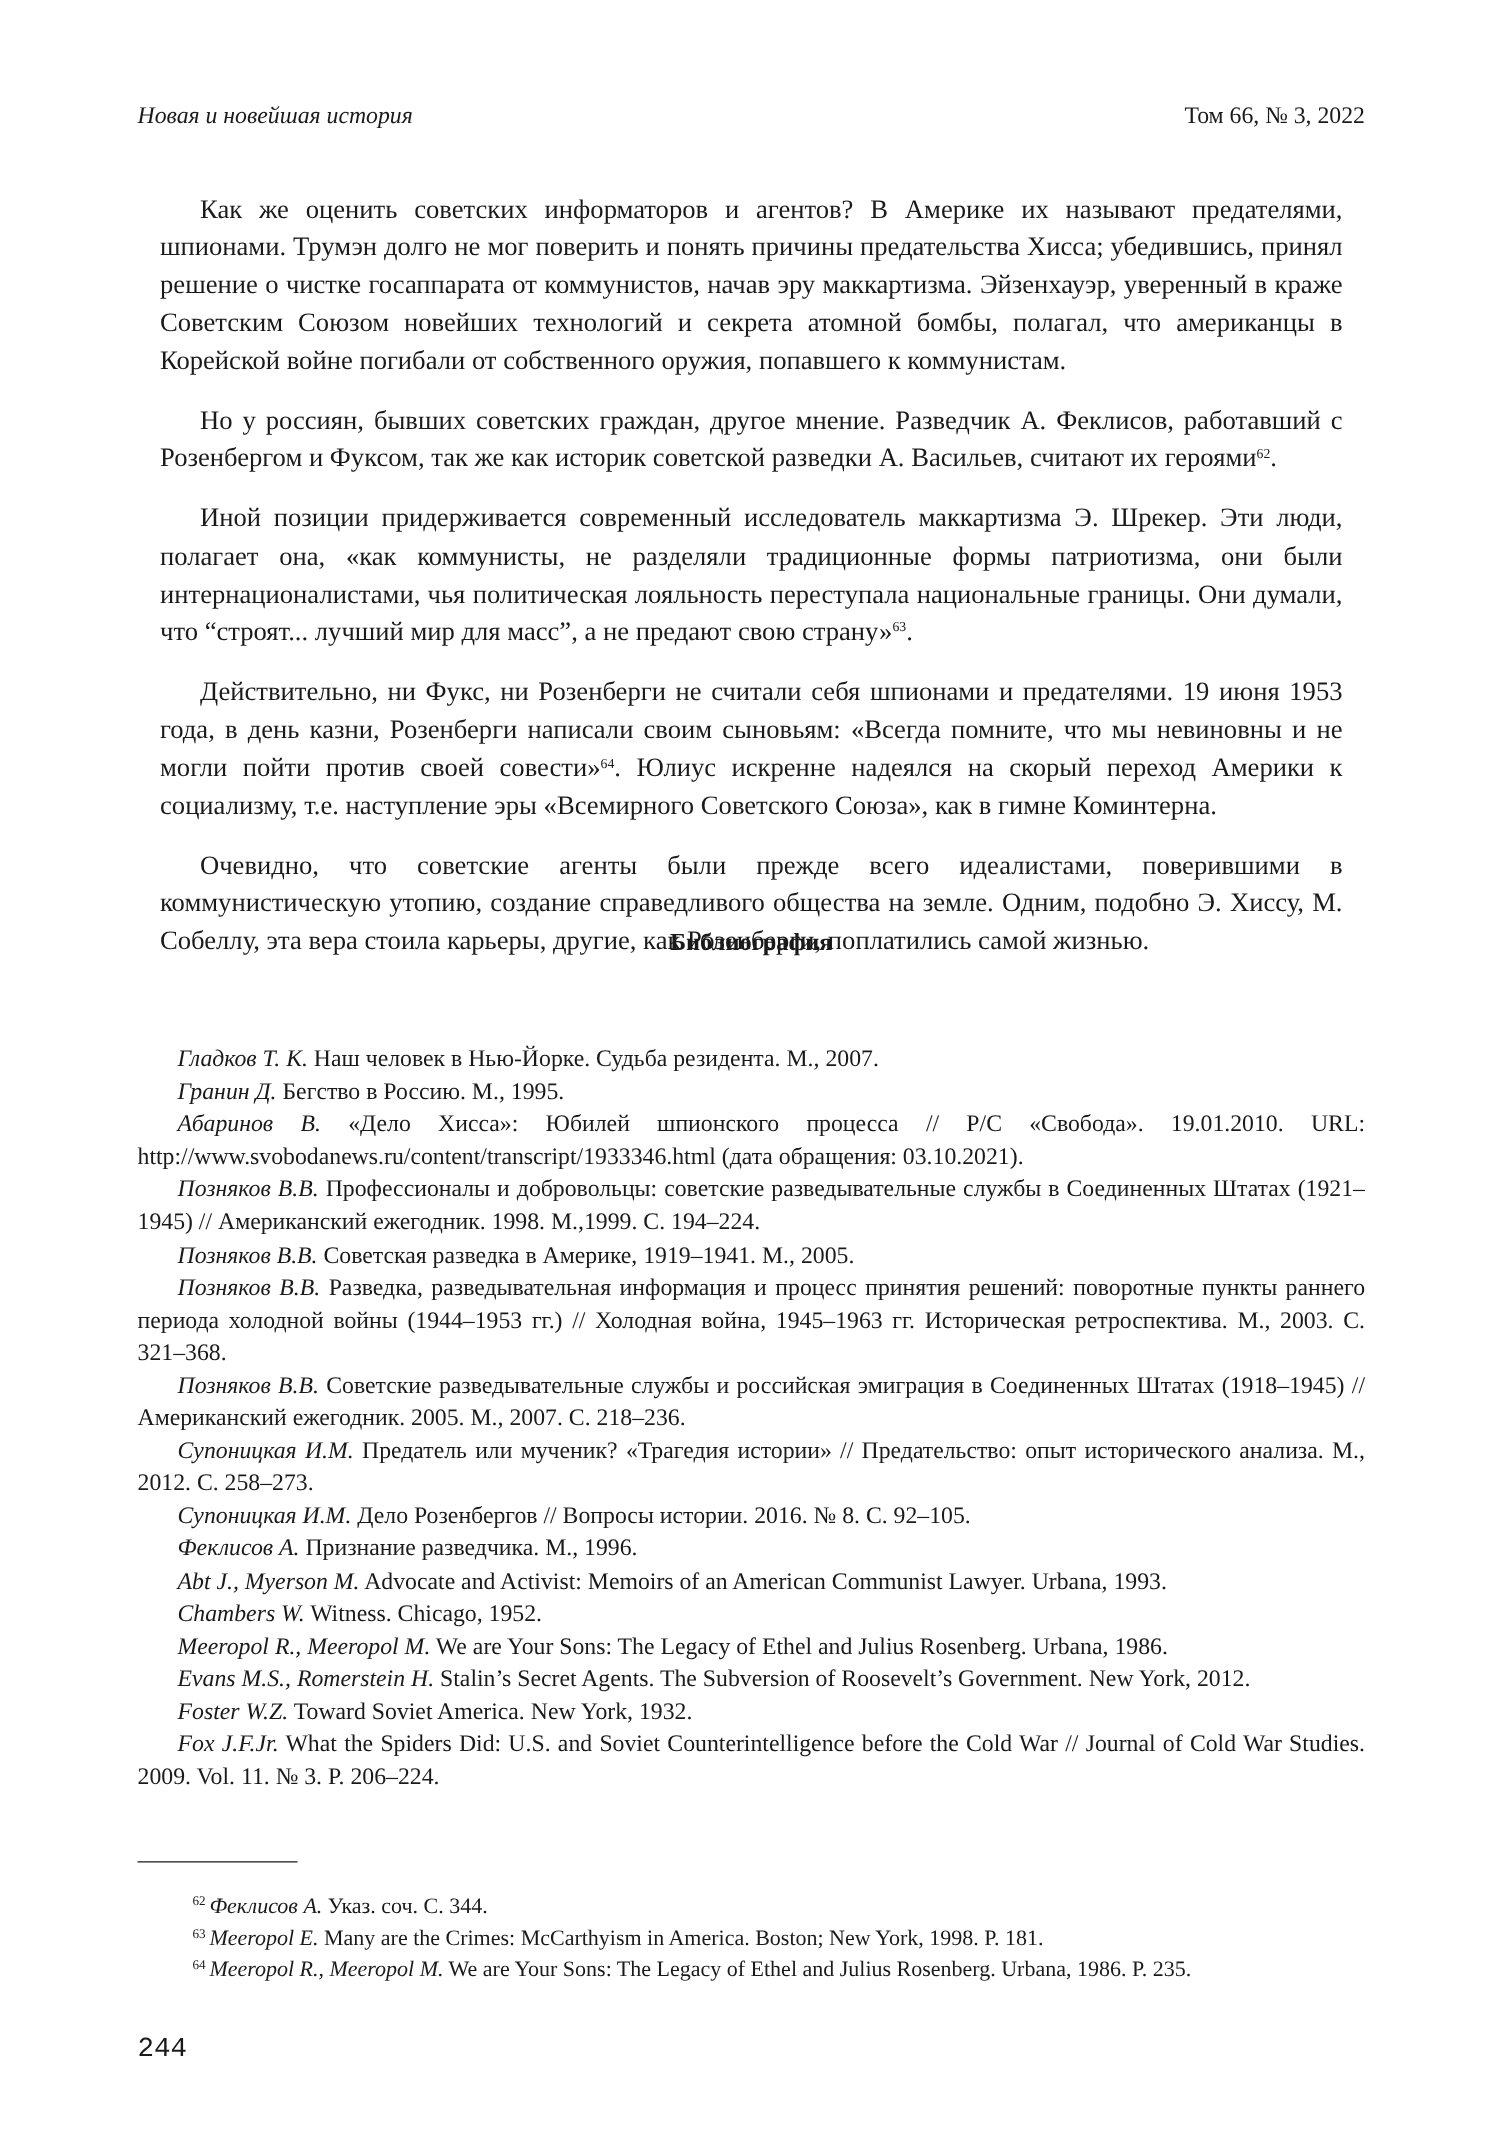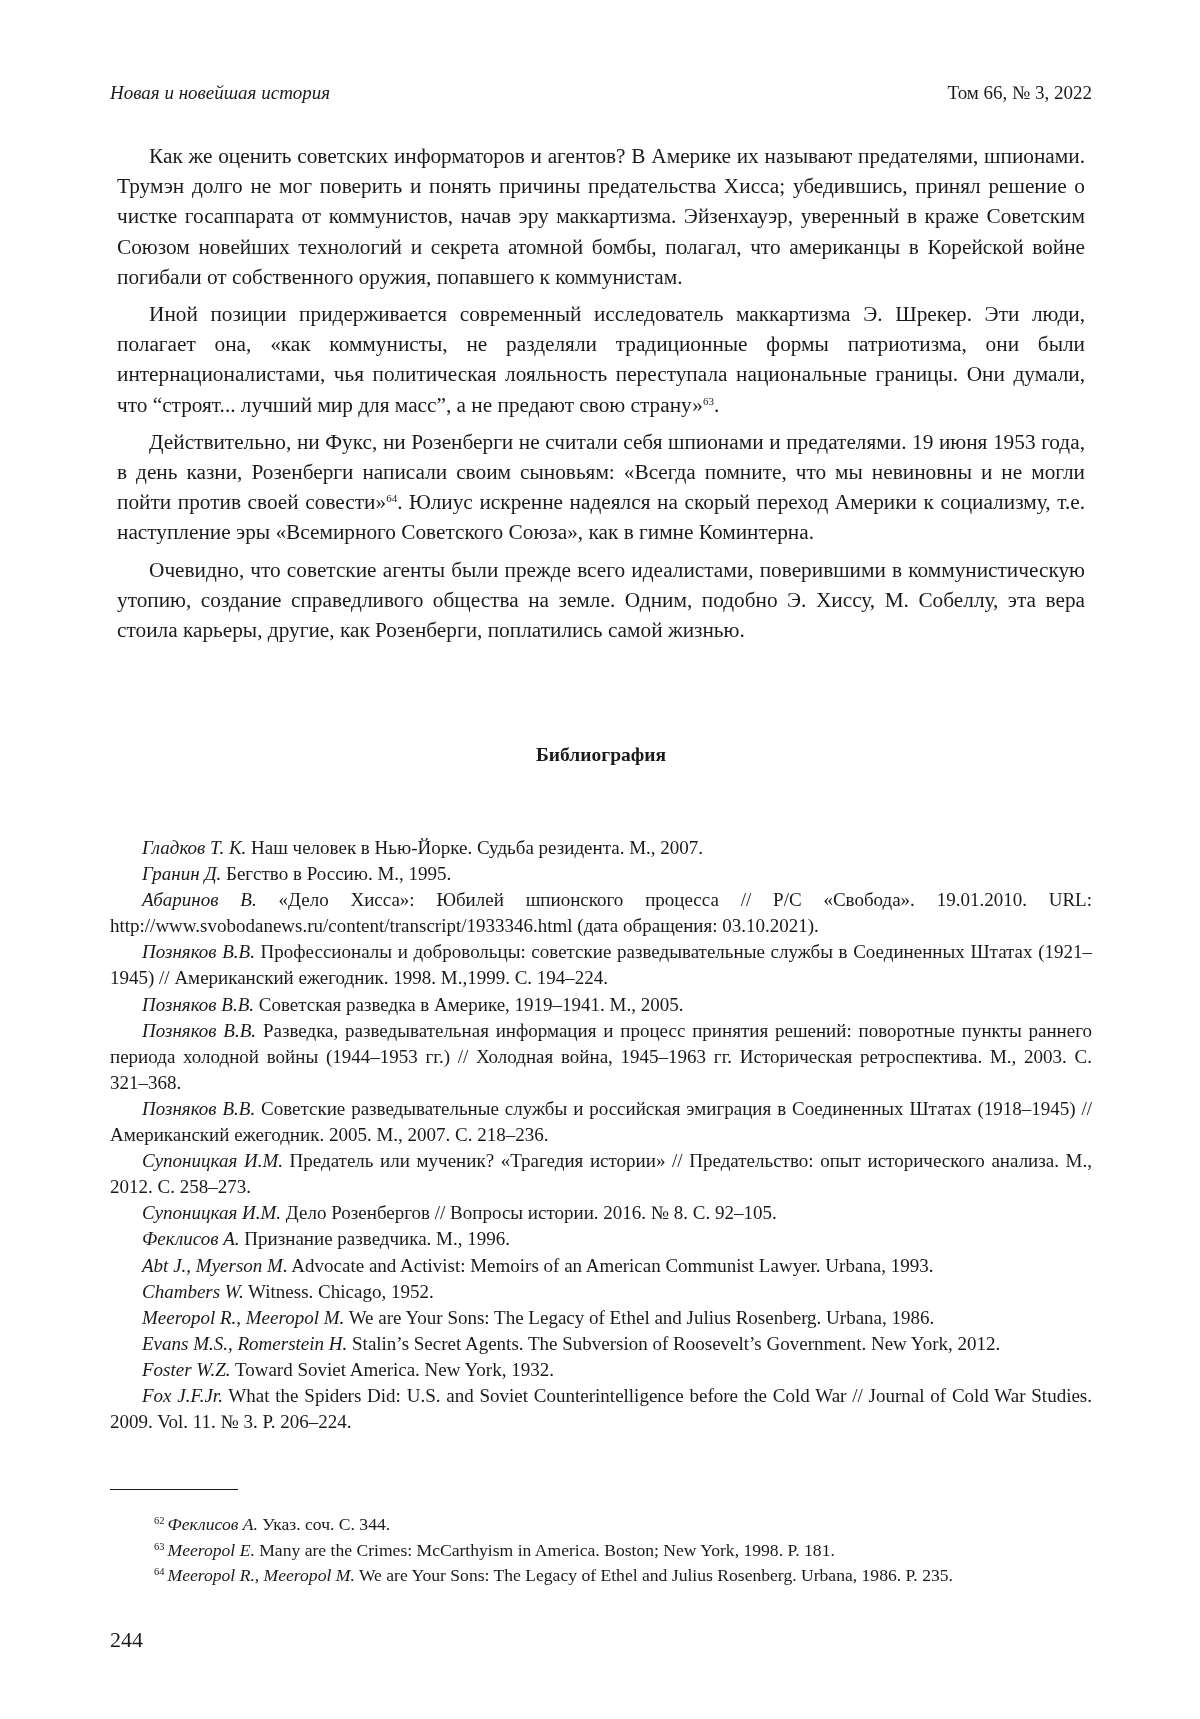--- a/index.html
+++ b/index.html
@@ -11,21 +11,21 @@
   .running-header {
     position: absolute; top: 82px; left: 0; width: 982px; height: 24px;
     font-size: 19px;
   }
   .running-header .journal { position: absolute; left: 0; font-style: italic; }
   .running-header .issue { position: absolute; right: 0; margin-left: 40px; }
   .body-text {
     position: absolute; top: 134px; left: 0; width: 982px;
     font-size: 21.3px; line-height: 30.2px; text-align: justify;
   }
-  .body-text p { margin: 7px; text-indent: 32px; }
+  .body-text p { margin: 18px; text-indent: 32px; }
   sup { font-size: 11px; line-height: 0; vertical-align: 7px; }
   .bib-title {
     position: absolute; top: 744px; left: 0; width: 982px; text-align: center;
     font-weight: bold; font-size: 19.5px;
   }
   .bibliography {
     position: absolute; top: 835px; left: 0; width: 982px;
     font-size: 19px; line-height: 26.1px; text-align: justify;
   }
   .bibliography p { margin: 0; text-indent: 32px; }
@@ -35,35 +35,36 @@
     border-top: 1.5px solid #1a1a1a;
   }
   .footnotes {
     position: absolute; top: 1512px; left: 12px; width: 982px;
     font-size: 17.6px; line-height: 25.5px; text-align: justify;
   }
   .footnotes p { margin: 0; text-indent: 32px; }
   .footnotes .author { font-style: italic; }
   .footnotes sup { font-size: 10.5px; vertical-align: 6px; margin-right: 3px; }
   .page-number {
-    position: absolute; top: 1627px; left: 0; font-size: 22px;
+    position: absolute; top: 1627px; left: 0; font-size: 22px; font-family: Liberation Mono, monospace;
   }
 </style>
 </head>
 <body>
 
 <div class="page">
 
   <div class="running-header">
     <span class="journal">Новая и новейшая история</span>
     <span class="issue">Том 66, № 3, 2022</span>
   </div>
 
   <div class="body-text">
     <p><span>Как же оценить советских информаторов и агентов? В Америке их называют предателями, шпионами. Трумэн долго не мог поверить и понять причины предательства Хисса; убедившись, принял решение о чистке госаппарата от коммунистов, начав эру маккартизма. Эйзенхауэр, уверенный в краже Советским Союзом новейших технологий и секрета атомной бомбы, полагал, что американцы в Корейской войне погибали от собственного оружия, попавшего к коммунистам.</span></p>
+    <p><span>Но у россиян, бывших советских граждан, другое мнение. Разведчик А. Феклисов, работавший с Розенбергом и Фуксом, так же как историк советской разведки А. Васильев, считают их героями</span><sup>62</sup><span>.</span></p>
     <p><span>Иной позиции придерживается современный исследователь маккартизма Э. Шрекер. Эти люди, полагает она, «как коммунисты, не разделяли традиционные формы патриотизма, они были интернационалистами, чья политическая лояльность переступала национальные границы. Они думали, что “строят... лучший мир для масс”, а не предают свою страну»</span><sup>63</sup><span>.</span></p>
     <p><span>Действительно, ни Фукс, ни Розенберги не считали себя шпионами и предателями. 19 июня 1953 года, в день казни, Розенберги написали своим сыновьям: «Всегда помните, что мы невиновны и не могли пойти против своей совести»</span><sup>64</sup><span>. Юлиус искренне надеялся на скорый переход Америки к социализму, т.е. наступление эры «Всемирного Советского Союза», как в гимне Коминтерна.</span></p>
     <p><span>Очевидно, что советские агенты были прежде всего идеалистами, поверившими в коммунистическую утопию, создание справедливого общества на земле. Одним, подобно Э. Хиссу, М. Собеллу, эта вера стоила карьеры, другие, как Розенберги, поплатились самой жизнью.</span></p>
   </div>
 
   <div class="bib-title">Библиография</div>
 
   <div class="bibliography" id="bib-list">
       <p><span class="author">Гладков Т. К.</span><span> Наш человек в Нью-Йорке. Судьба резидента. М., 2007.</span></p>
       <p><span class="author">Гранин Д.</span><span> Бегство в Россию. М., 1995.</span></p>

